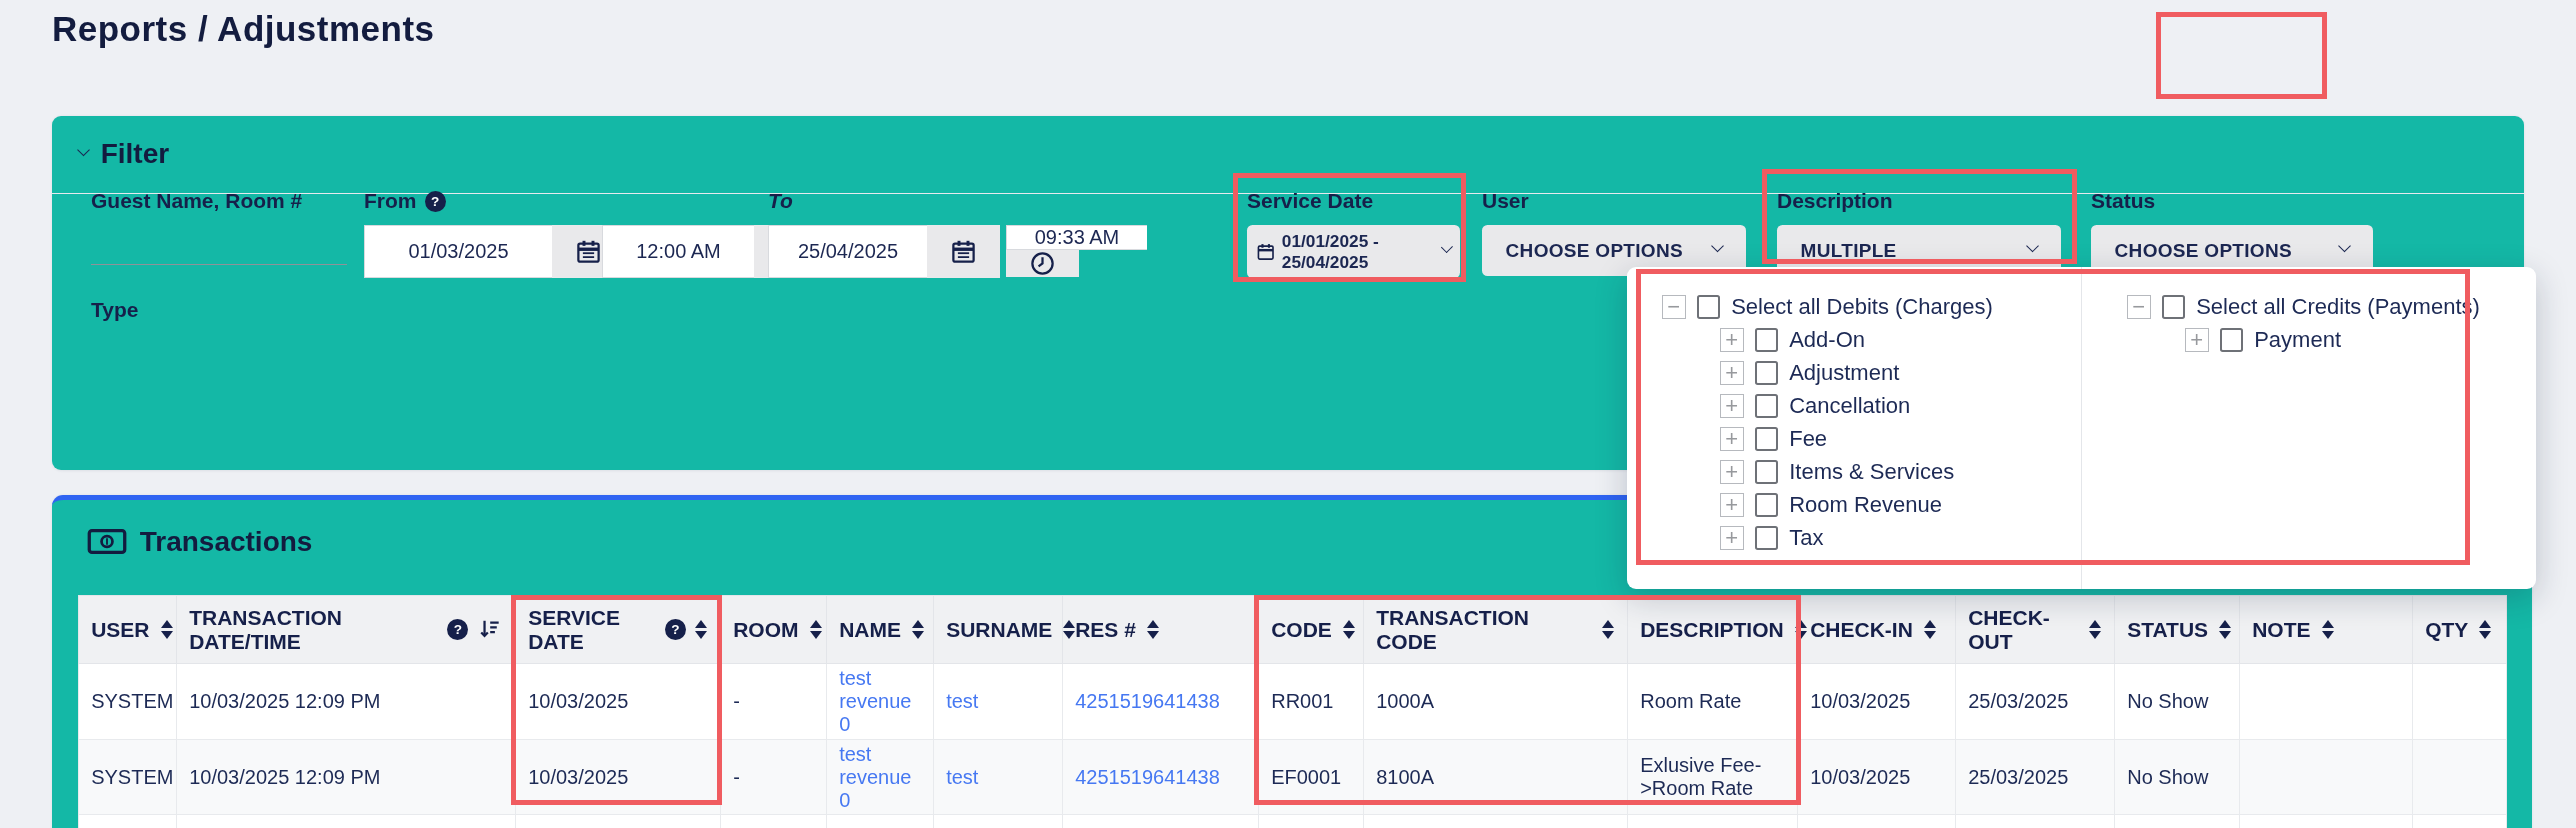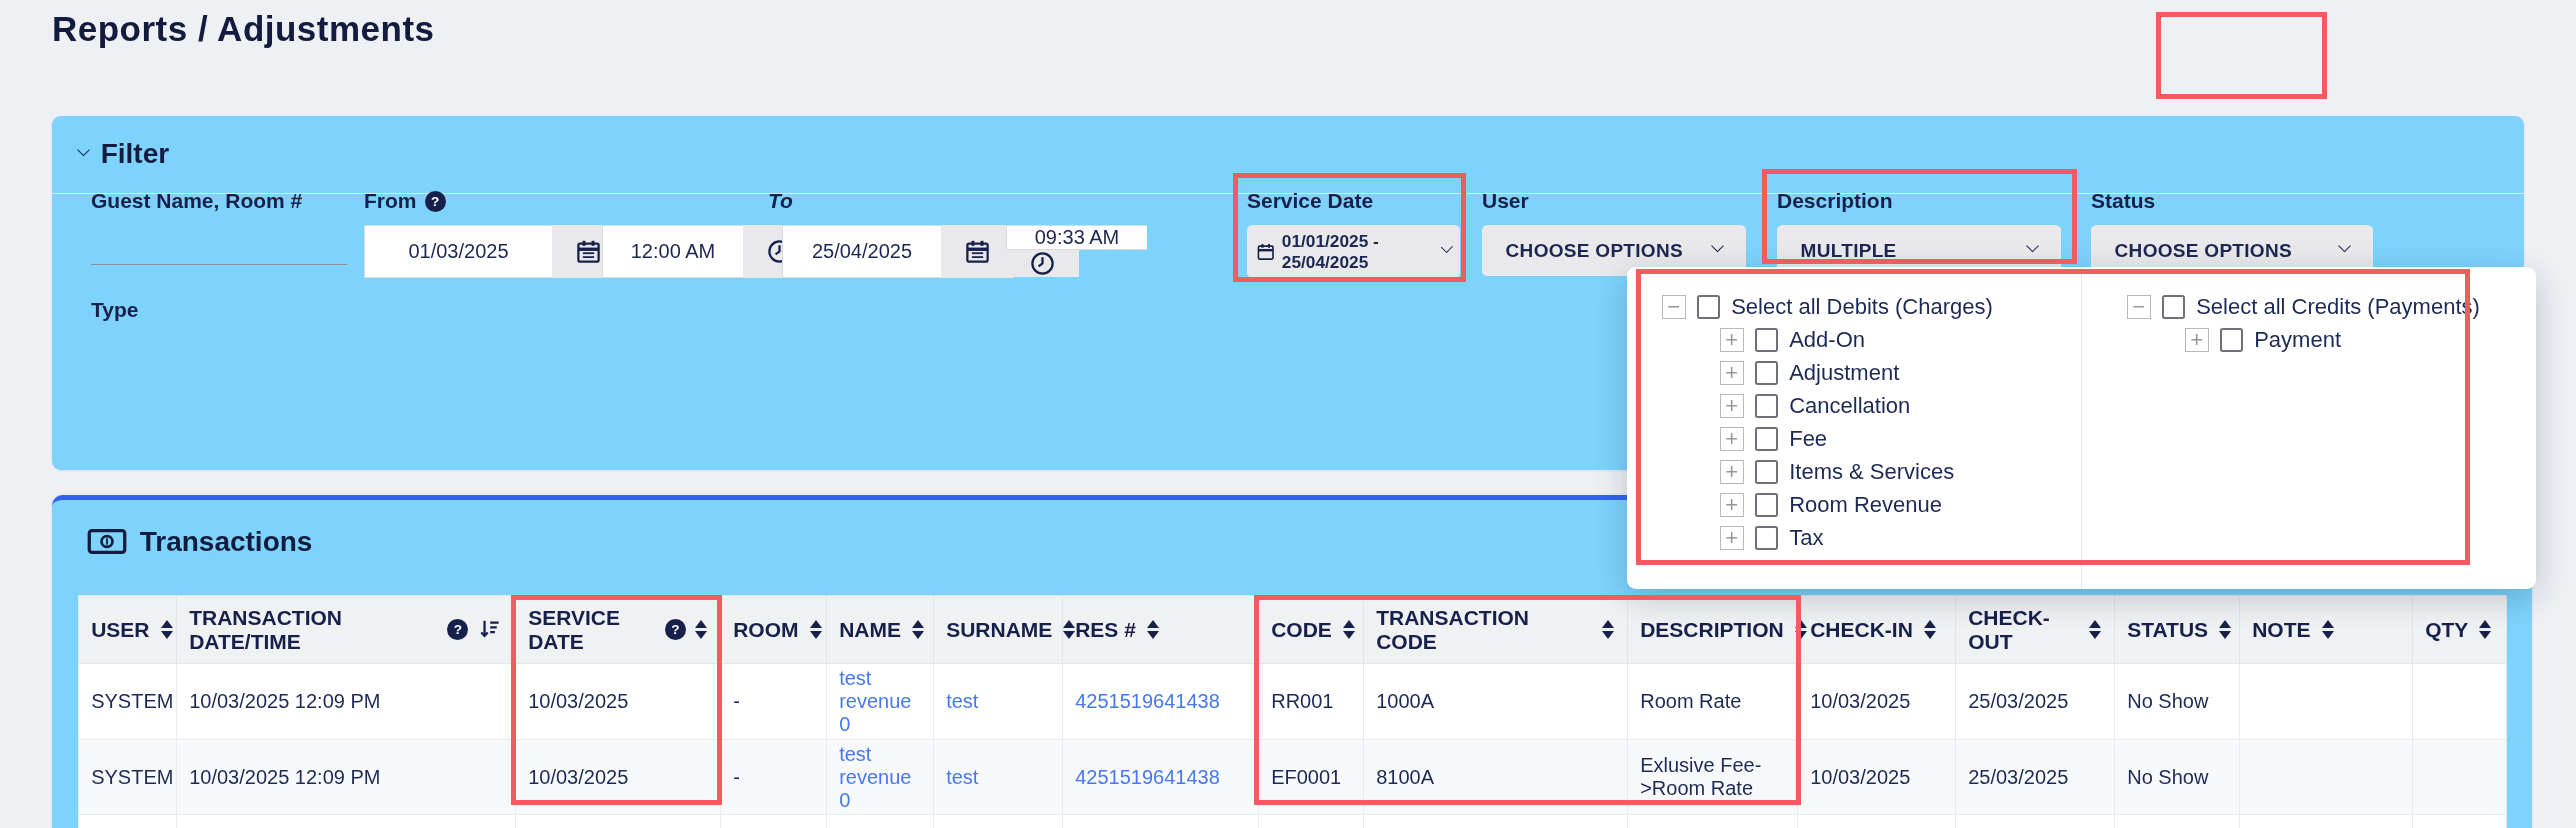--- a/index.html
+++ b/index.html
@@ -14,21 +14,21 @@
 
   
   .export-btn { position:absolute; left:2334px; top:24.5px; width:196px; height:55px; border-radius:27px;
     background: var(--button-blue,#3569f5); color:#fff; display:flex; align-items:center; justify-content:center;
     gap:9px; font-size:20px; font-weight:700; letter-spacing:0.5px; cursor:pointer; }
   .chev { display:inline-block; width:10px; height:10px; border-right:2.7px solid #1c2752; border-bottom:2.7px solid #1c2752; transform:rotate(45deg) translate(-1.8px,-1.8px); }
   .chev.white { border-color:#fff; width:8.2px; height:8.2px; }
   .chev.thin { border-width:1.8px; width:9px; height:9px; }
 
   
-  .card { position:absolute; background:#7dd3fc; border-radius:9px; box-shadow:0 0.9px 2.7px rgba(20,30,60,.07); }
+  .card { position:absolute; background:#14b8a6; border-radius:9px; box-shadow:0 0.9px 2.7px rgba(20,30,60,.07); }
   .filter-card { left:52px; top:116px; width:2472px; height:354px; }
   .filter-head { position:absolute; left:27px; top:22px; display:flex; align-items:center; gap:12.7px; font-size:28px; font-weight:700; color:#131c3f; }
   .filter-divider { position:absolute; left:0; right:0; top:77px; height:0.9px; background:#e8e9ee; }
 
   .f-label { position:absolute; font-size:21px; font-weight:700; color:#16204a; display:flex; align-items:center; gap:8.2px; white-space:nowrap; }
   .help-icon { width:21px; height:21px; border-radius:50%; background:#16204a; color:#fff; font-size:13.6px; font-weight:700;
     display:inline-flex; align-items:center; justify-content:center; flex:0 0 auto; }
 
   .guest-input { position:absolute; left:39px; top:93px; width:256px; height:56px; border:none; border-bottom:1.8px solid #8f9298;
     background:transparent; font-size:20px; color:#1c2752; outline:none; font-family:inherit; }
@@ -107,32 +107,32 @@
             <rect x="3" y="5" width="18" height="16" rx="1.5"></rect>
             <line x1="3" y1="10" x2="21" y2="10" stroke-width="3"></line>
             <line x1="8" y1="2.5" x2="8" y2="7" stroke-width="2.6"></line>
             <line x1="16" y1="2.5" x2="16" y2="7" stroke-width="2.6"></line>
             <line x1="7" y1="13.5" x2="17" y2="13.5" stroke-width="1.6"></line>
             <line x1="7" y1="17" x2="17" y2="17" stroke-width="1.6"></line>
           </svg>
       </div>
     </div>
     <div class="dg" style="left:550px;">
-      <div class="seg-white" style="width:141px;">12:00 AM</div>
+      <div class="seg-white" style="width:152px;">12:00 AM</div>
       <div class="seg-gray" style="width:73px;">
         <svg width="27" height="27" viewBox="0 0 24 24" fill="none" stroke="#16204a" stroke-width="2">
             <circle cx="12" cy="12" r="9"></circle>
             <path d="M12 6.5V12l-3.5 2.5"></path>
           </svg>
       </div>
     </div>
 
     <div class="f-label" style="left:716px; top:73px;font-style:italic;">To</div>
     <div class="dg" style="left:716px;">
-      <div class="seg-white" style="width:159px;margin-left:14px;">25/04/2025</div>
+      <div class="seg-white" style="width:159px;">25/04/2025</div>
       <div class="seg-gray" style="width:73px;">
         <svg width="27" height="27" viewBox="0 0 24 24" fill="none" stroke="#16204a" stroke-width="2">
             <rect x="3" y="5" width="18" height="16" rx="1.5"></rect>
             <line x1="3" y1="10" x2="21" y2="10" stroke-width="3"></line>
             <line x1="8" y1="2.5" x2="8" y2="7" stroke-width="2.6"></line>
             <line x1="16" y1="2.5" x2="16" y2="7" stroke-width="2.6"></line>
             <line x1="7" y1="13.5" x2="17" y2="13.5" stroke-width="1.6"></line>
             <line x1="7" y1="17" x2="17" y2="17" stroke-width="1.6"></line>
           </svg>
       </div>

